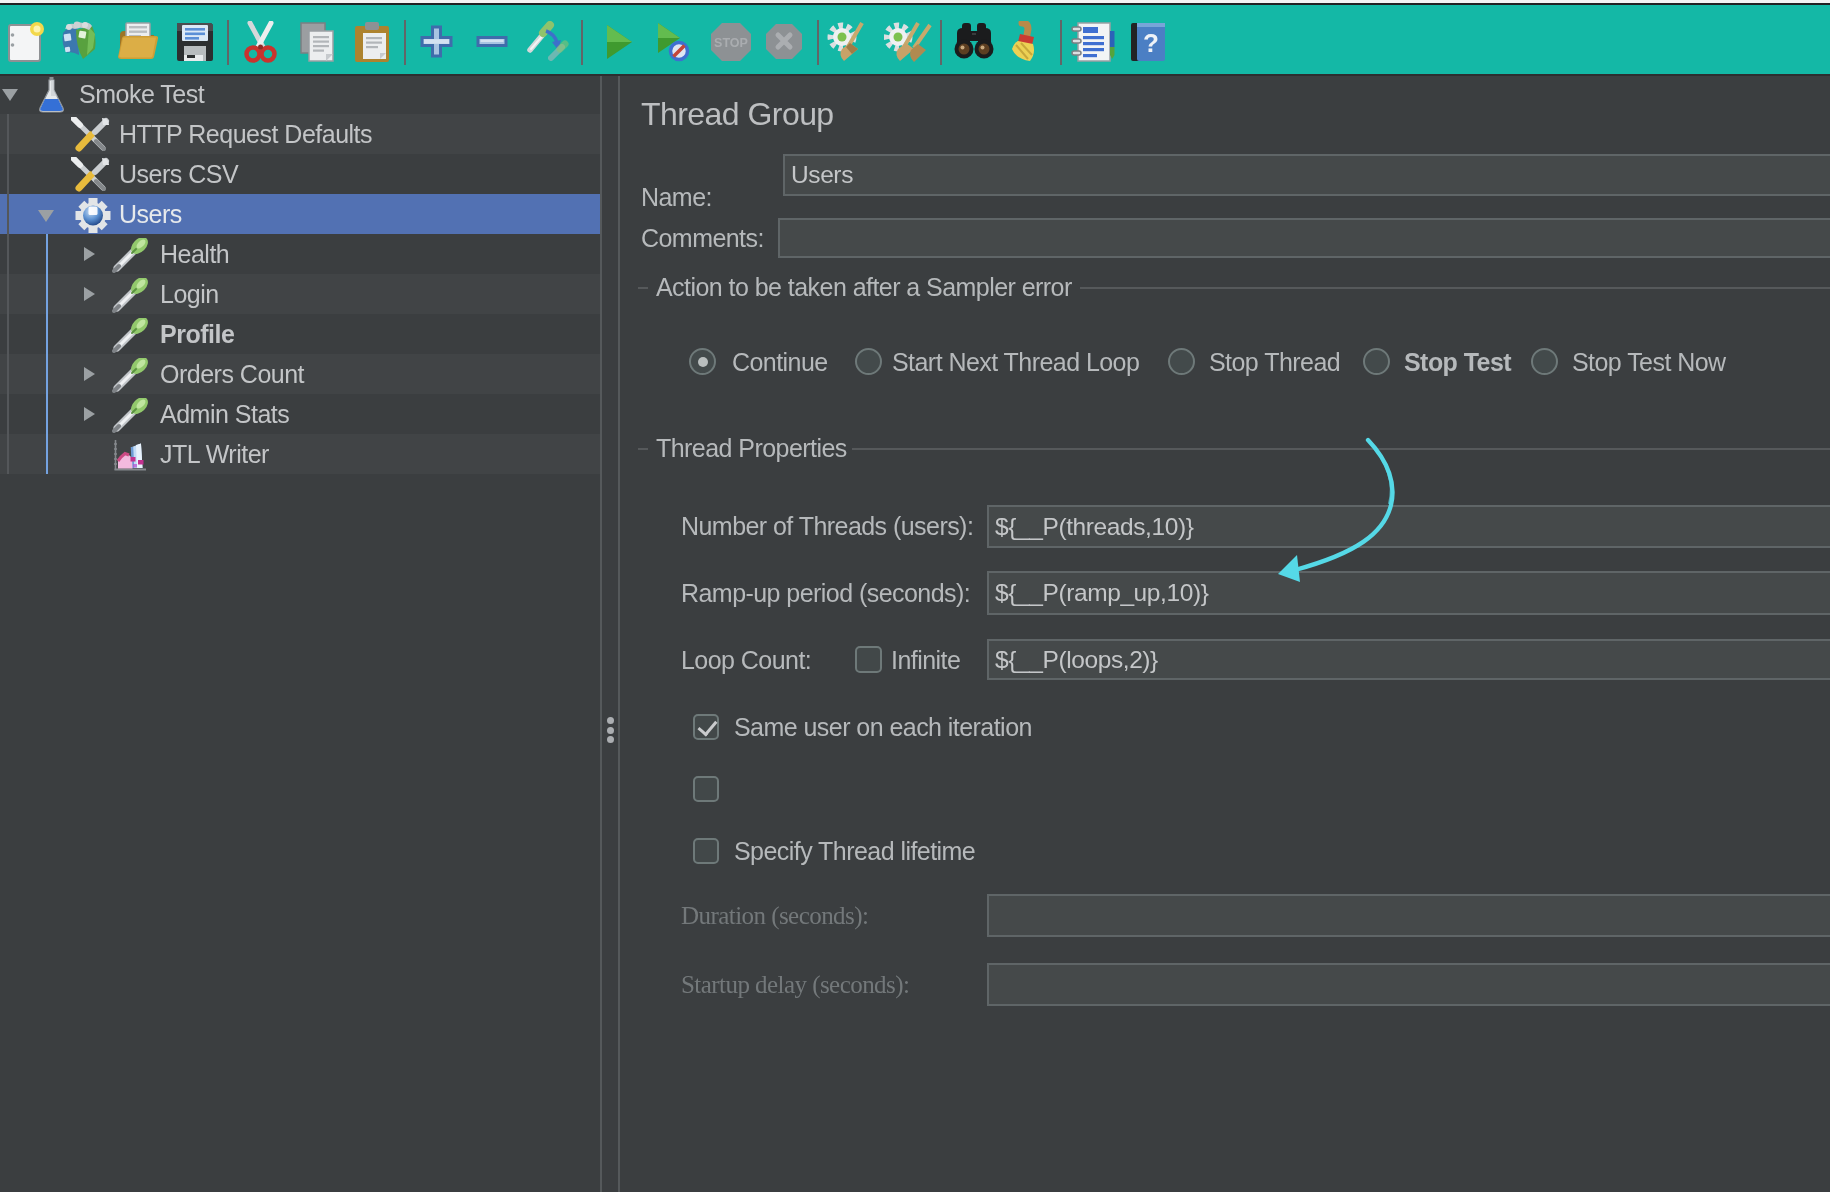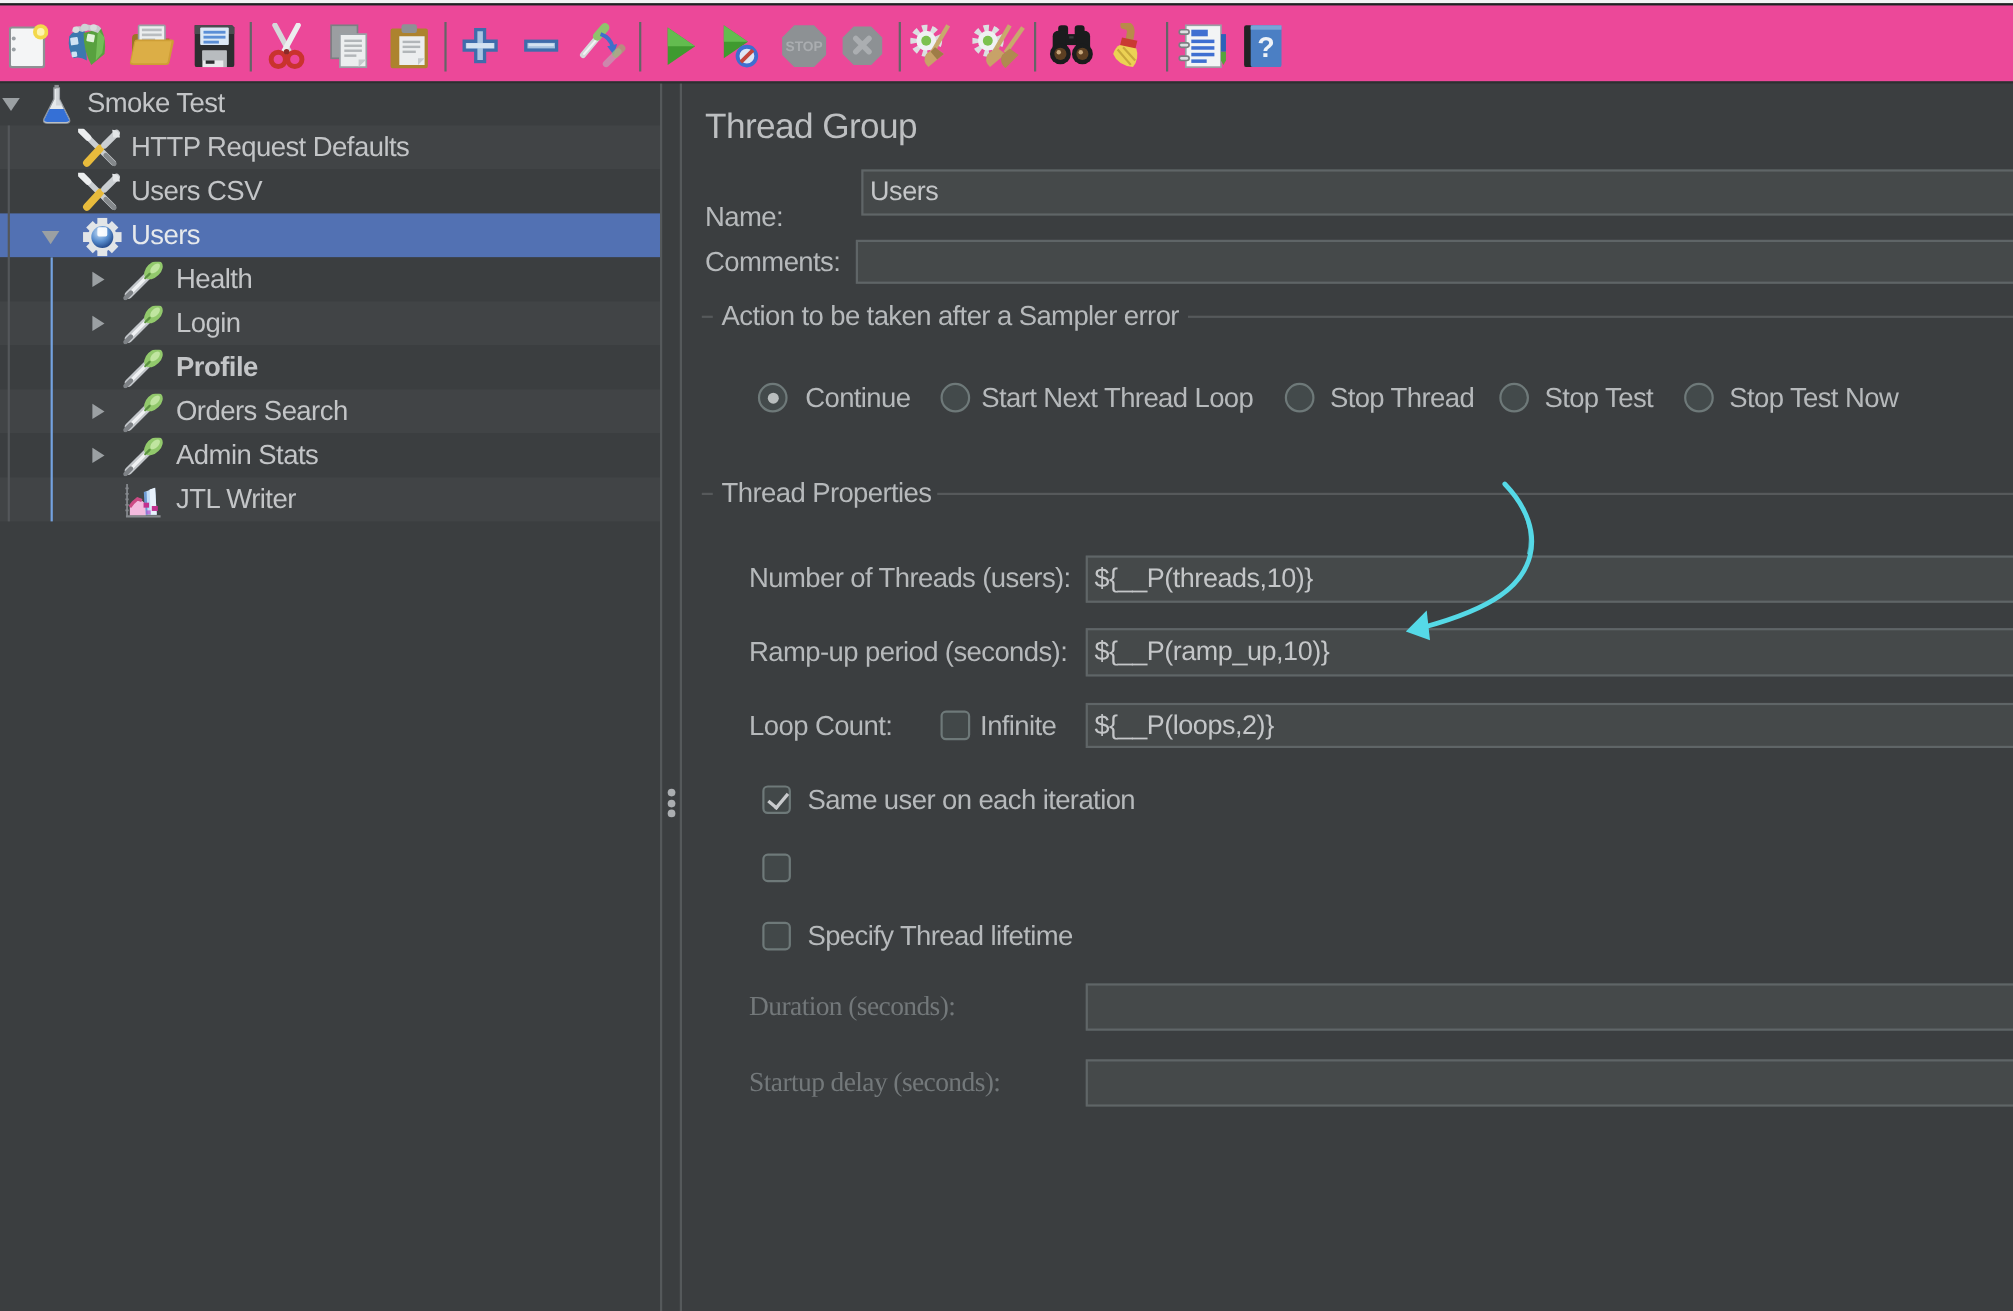--- a/index.html
+++ b/index.html
@@ -2,21 +2,21 @@
 <html><head>
 <meta charset="utf-8">
 <style>
   html,body{margin:0;padding:0;}
   body{width:1830px;height:1192px;overflow:hidden;background:#3b3e40;
        font-family:"Liberation Sans",sans-serif;position:relative;}
   .abs{position:absolute;}
   
   #whitestrip{left:0;top:0;width:1830px;height:3px;background:#f2f3f4;}
   #blackline{left:0;top:3px;width:1830px;height:2px;background:#202123;}
-  #toolbar{left:0;top:5px;width:1830px;height:69px;background:#ec4899;}
+  #toolbar{left:0;top:5px;width:1830px;height:69px;background:#14b8a6;}
   #toolbarborder{left:0;top:74px;width:1830px;height:2px;background:#2c2e30;}
   .tsep{position:absolute;top:15px;width:2px;height:45px;background:#636567;}
   .ticon{position:absolute;top:16px;}
   
   #tree{left:0;top:76px;width:600px;height:1116px;background:#3b3e40;overflow:hidden;}
   .trow{position:absolute;left:0;width:600px;height:40px;}
   .rowlight{background:#414446;}
   .rowdark{background:#3b3e40;}
   .rowsel{background:#5271b3;}
   .tlabel{position:absolute;font-size:25px;color:#c3c5c7;line-height:40px;white-space:nowrap;letter-spacing:-0.5px;}
@@ -331,21 +331,21 @@
 
   <div class="arrow-r" style="left:84px;top:291px;"></div>
   <svg class="tico" style="left:112px;top:282px" width="38" height="35" viewBox="0 0 38 35">
     <path d="M5 30 L23 12" stroke="#c3c7cb" stroke-width="7" stroke-linecap="round"></path>
     <path d="M7 28 L22 13" stroke="#eff1f3" stroke-width="3" stroke-linecap="round"></path>
     <path d="M2 33 L7 28" stroke="#7e8286" stroke-width="4" stroke-linecap="round"></path>
     <ellipse cx="27.5" cy="7.5" rx="6.5" ry="10" fill="#92c96c" transform="rotate(45 27.5 7.5)"></ellipse>
     <ellipse cx="29" cy="6" rx="3" ry="5.5" fill="#c0e5a0" transform="rotate(45 29 6)"></ellipse>
     <path d="M20 15 L24 11" stroke="#5a9140" stroke-width="2" stroke-linecap="round"></path>
   </svg>
-  <div class="tlabel" style="left:160px;top:278px;">Orders Search</div>
+  <div class="tlabel" style="left:160px;top:278px;">Orders Count</div>
 
   <div class="arrow-r" style="left:84px;top:331px;"></div>
   <svg class="tico" style="left:112px;top:322px" width="38" height="35" viewBox="0 0 38 35">
     <path d="M5 30 L23 12" stroke="#c3c7cb" stroke-width="7" stroke-linecap="round"></path>
     <path d="M7 28 L22 13" stroke="#eff1f3" stroke-width="3" stroke-linecap="round"></path>
     <path d="M2 33 L7 28" stroke="#7e8286" stroke-width="4" stroke-linecap="round"></path>
     <ellipse cx="27.5" cy="7.5" rx="6.5" ry="10" fill="#92c96c" transform="rotate(45 27.5 7.5)"></ellipse>
     <ellipse cx="29" cy="6" rx="3" ry="5.5" fill="#c0e5a0" transform="rotate(45 29 6)"></ellipse>
     <path d="M20 15 L24 11" stroke="#5a9140" stroke-width="2" stroke-linecap="round"></path>
   </svg>
@@ -391,21 +391,21 @@
   <div class="lbl" style="left:36px;top:199px;">Action to be taken after a Sampler error</div>
   <div class="gline" style="left:460px;top:211px;width:760px;"></div>
 
   <div class="radio on" style="left:69px;top:272px;"></div>
   <div class="lbl" style="left:112px;top:274px;">Continue</div>
   <div class="radio" style="left:235px;top:272px;"></div>
   <div class="lbl" style="left:272px;top:274px;">Start Next Thread Loop</div>
   <div class="radio" style="left:548px;top:272px;"></div>
   <div class="lbl" style="left:589px;top:274px;">Stop Thread</div>
   <div class="radio" style="left:743px;top:272px;"></div>
-  <div class="lbl" style="left:784px;top:274px;">Stop Test</div>
+  <div class="lbl" style="left:784px;top:274px;font-weight:bold;">Stop Test</div>
   <div class="radio" style="left:911px;top:272px;"></div>
   <div class="lbl" style="left:952px;top:274px;">Stop Test Now</div>
 
   <div class="gline" style="left:18px;top:372px;width:10px;"></div>
   <div class="lbl" style="left:36px;top:360px;">Thread Properties</div>
   <div class="gline" style="left:232px;top:372px;width:988px;"></div>
 
   <div class="lbl" style="left:61px;top:438px;">Number of Threads (users):</div>
   <div class="inp" style="left:367px;top:429px;width:853px;height:43px;">
       <span>${__P(threads,10)}</span>

